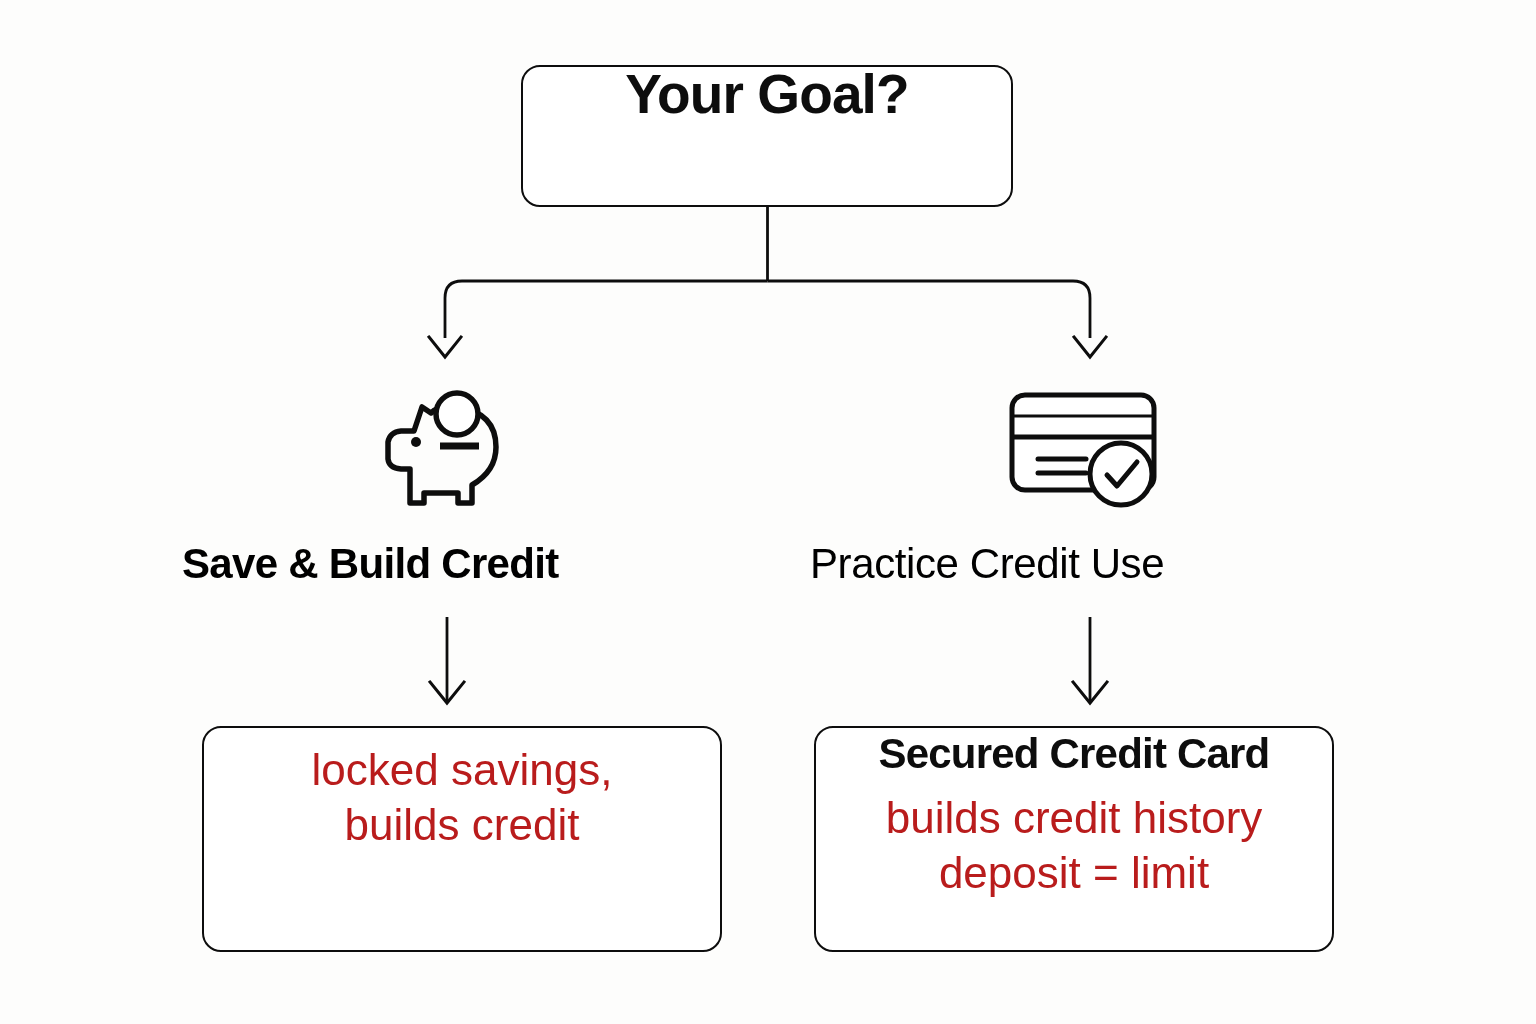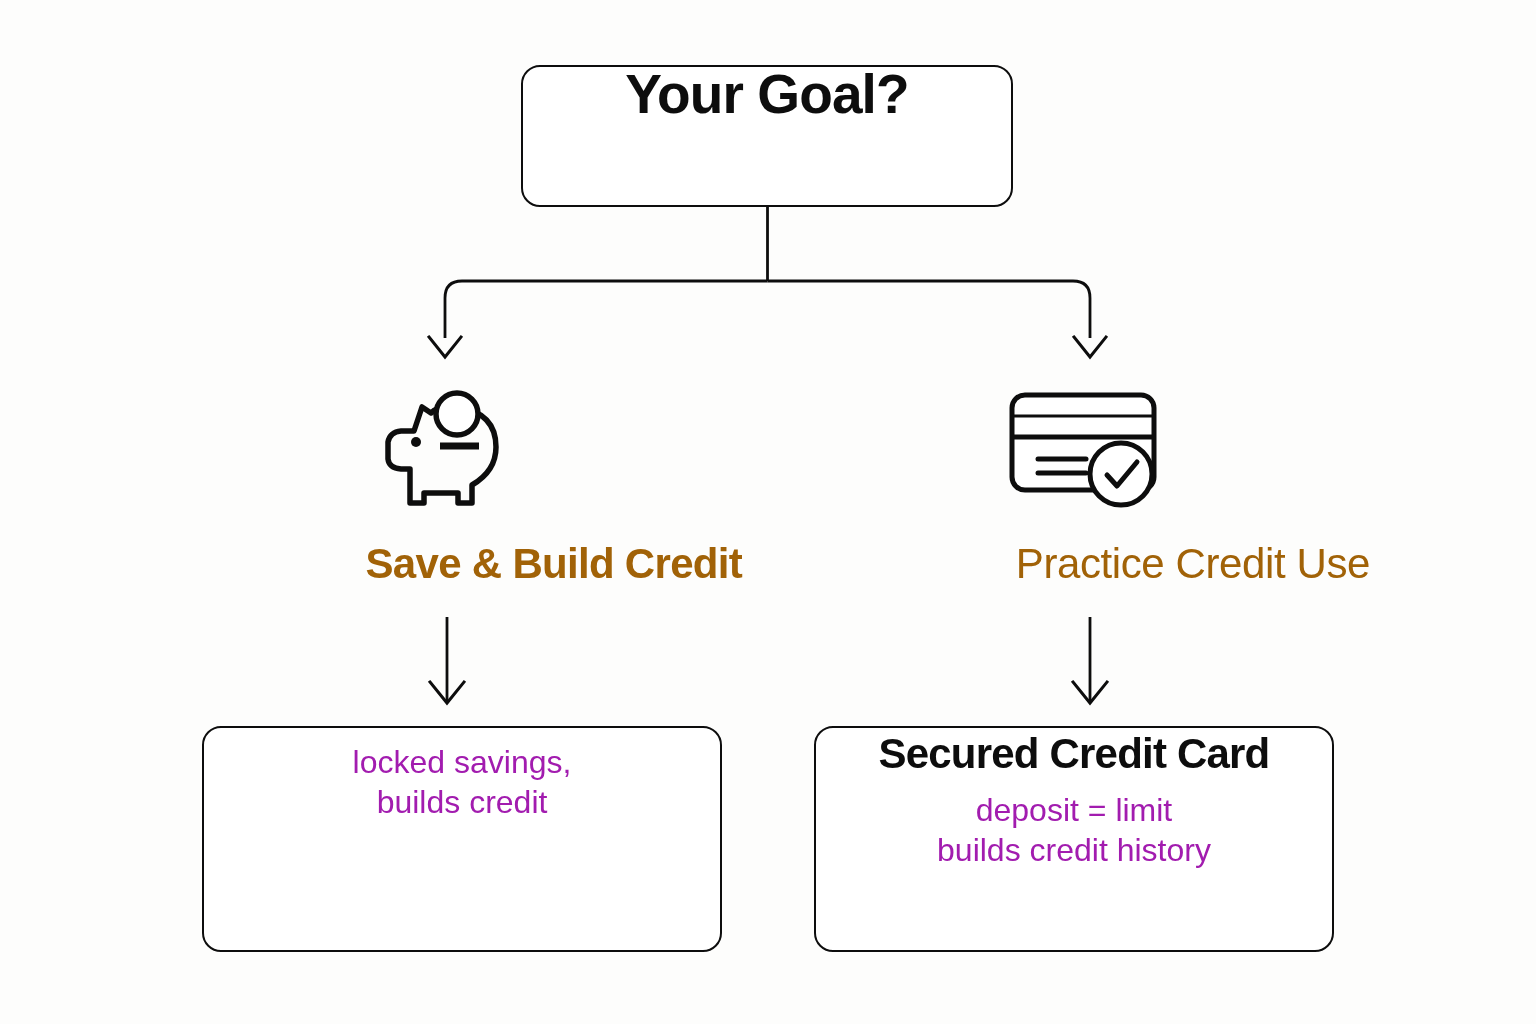--- a/index.html
+++ b/index.html
@@ -68,37 +68,37 @@
   }
   .leaf-title {
     font-size: 42px;
     font-weight: 700;
     letter-spacing: -0.8px;
     line-height: 1.05;
     color: #0d0d0d;
     margin-top: 4px;
   }
   .leaf-sub {
-    font-size: 32px;
+    font-size: 44px;
     font-weight: 400;
     line-height: 1.25;
-    color: #a21caf;
+    color: #b91c1c;
     margin-top: 14px;
   }
   .leaf-sub span {
     display: block;
   }
 
   
   .branch-label {
     position: absolute;
-    text-align: right;
+    text-align: left;
     font-size: 42px;
     line-height: 1;
-    color: #a16207;
+    color: #000000;
     white-space: nowrap;
   }
   #branch-label-left {
     left: 182px;
     top: 543px;
     width: 560px;
     font-weight: 700;
     letter-spacing: -0.7px;
   }
   #branch-label-right {
@@ -218,18 +218,18 @@
   <div class="node-box" id="leaf-box-left">
     <div class="leaf-sub">
       <span>locked savings,</span>
       <span>builds credit</span>
     </div>
   </div>
 
   <div class="node-box" id="leaf-box-right">
     <div class="leaf-title">Secured Credit Card</div>
     <div class="leaf-sub">
+      <span>builds credit history</span>
       <span>deposit = limit</span>
-      <span>builds credit history</span>
     </div>
   </div>
 
 </div>
 
 </body></html>

